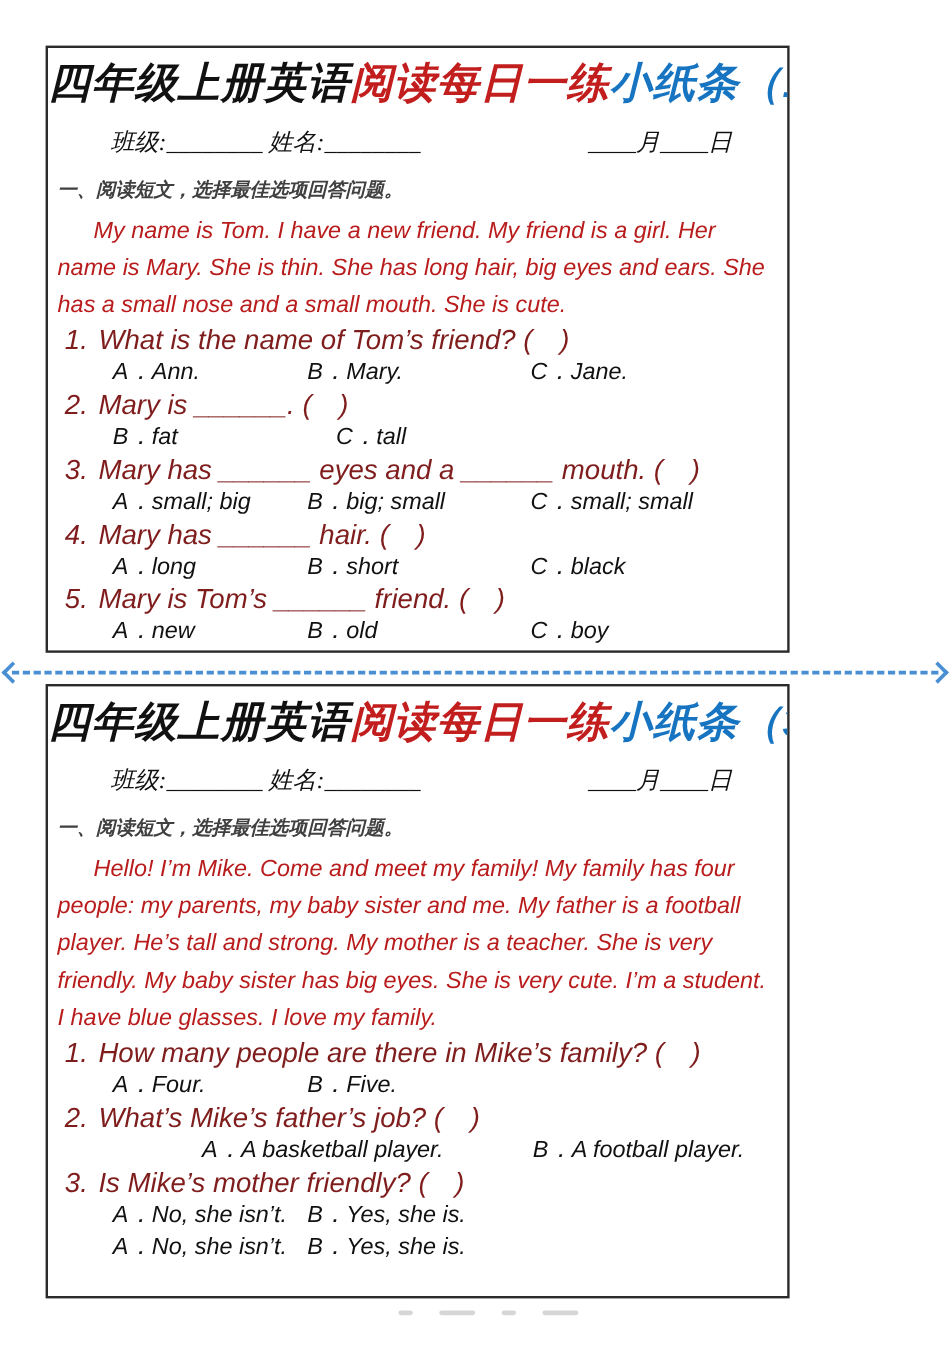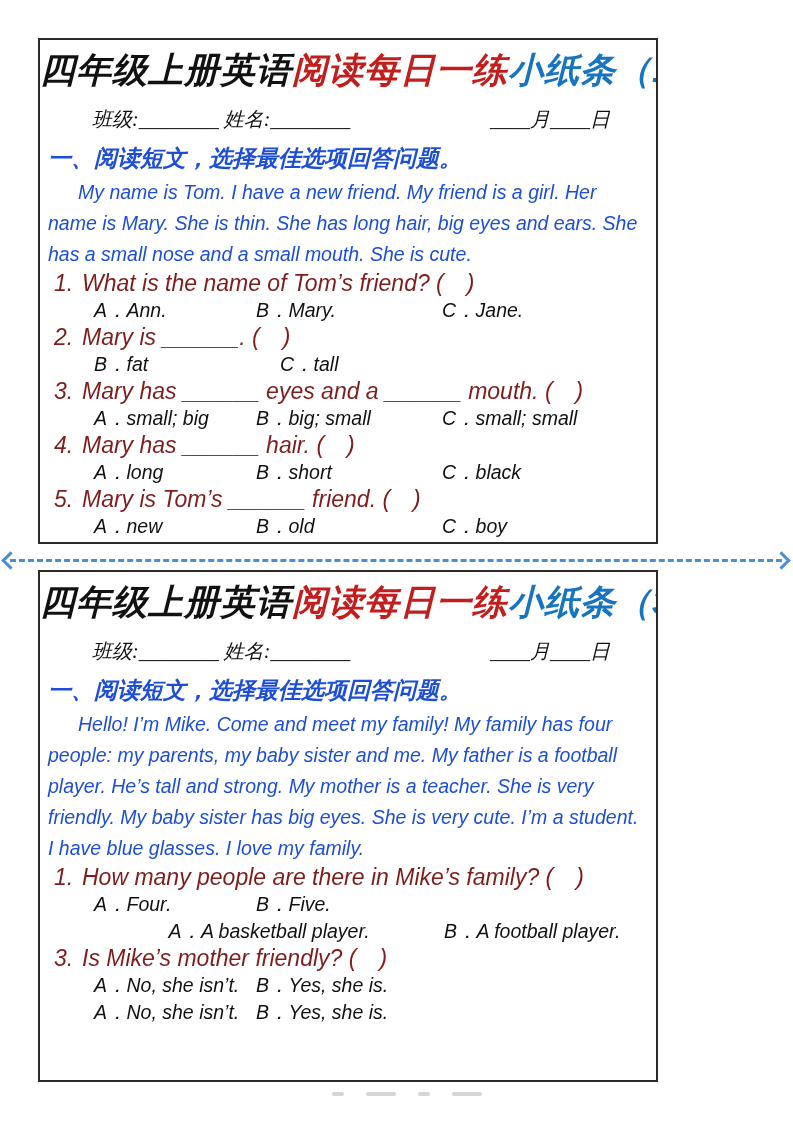--- a/index.html
+++ b/index.html
@@ -25,25 +25,25 @@
   .t-blue{color:#1674C1;}
 
   .info-row{
     display:flex;justify-content:space-between;
     margin:10px 46px 0 52px;
     font-family:"Liberation Serif", serif;
     font-size:20px;line-height:32px;color:#111;white-space:nowrap;
   }
   .heading{
     margin:8px 0 0 8px;font-family:"Liberation Serif", serif;
-    font-size:23px;font-weight:bold;line-height:32px;color:#1d4ed8;
+    font-size:16px;font-weight:bold;line-height:32px;color:#404040;
   }
   .passage{
     margin:2px 14px 0 8px;font-size:19.5px;line-height:31px;
-    color:#1d4ed8;text-indent:30px;
+    color:#b91c1c;text-indent:30px;
   }
   .q{margin:0;}
   .q-line{
     margin-left:14px;font-size:23px;line-height:27px;color:#7f1d1d;
     white-space:nowrap;
   }
   .q-num{display:inline-block;width:28px;}
   .opts{
     display:flex;margin-left:54px;font-size:19.5px;line-height:27px;color:#111;
     white-space:nowrap;
@@ -156,20 +156,21 @@
 
     <div class="q">
       <div class="q-line"><span class="q-num">1.</span><span>How many people are there in Mike’s family? (　)</span></div>
       <div class="opts">
         <span class="opt c1">A．Four.</span>
         <span class="opt c3">B．Five.</span>
       </div>
     </div>
 
     <div class="q">
+      <div class="q-line"><span class="q-num">2.</span><span>What’s Mike’s father’s job? (　)</span></div>
       <div class="opts wide">
         <span class="opt c1">A．A basketball player.</span>
         <span class="opt c3">B．A football player.</span>
       </div>
     </div>
 
     <div class="q">
       <div class="q-line"><span class="q-num">3.</span><span>Is Mike’s mother friendly? (　)</span></div>
       <div class="opts">
         <span class="opt c1">A．No, she isn’t.</span>

